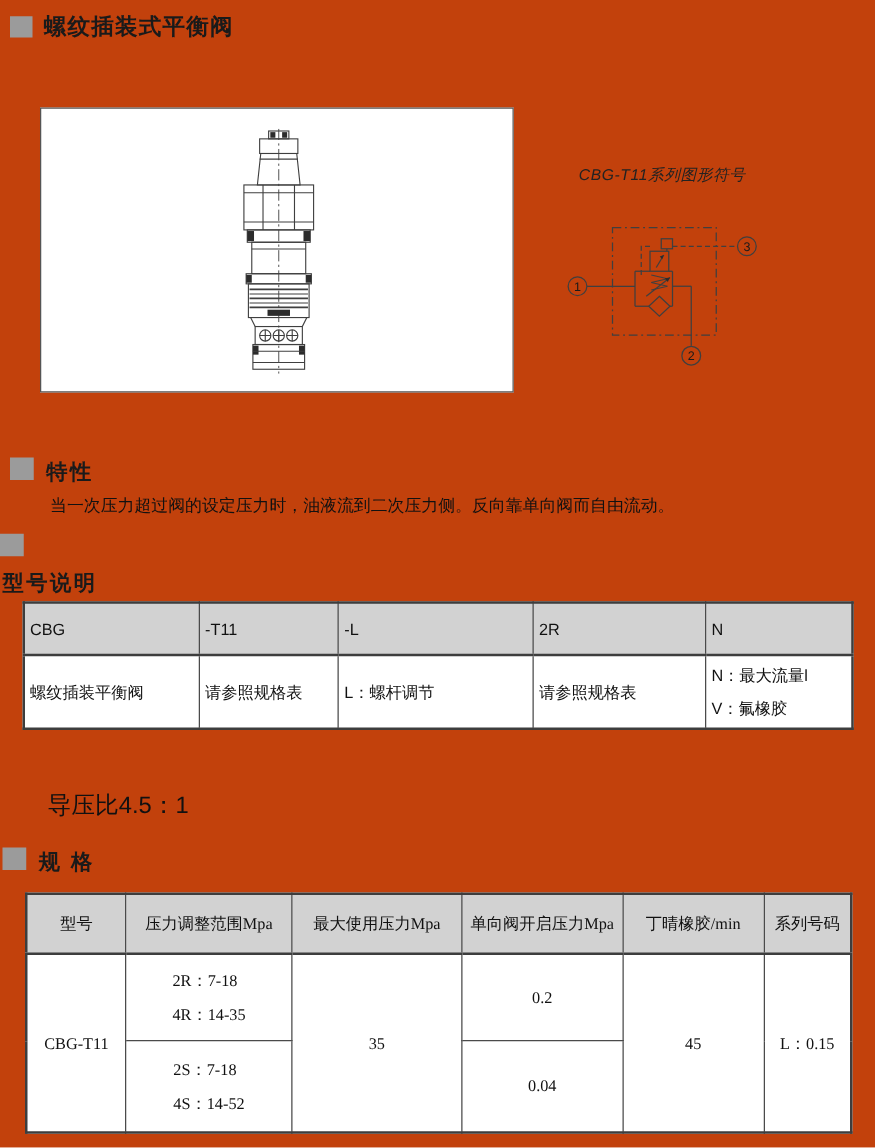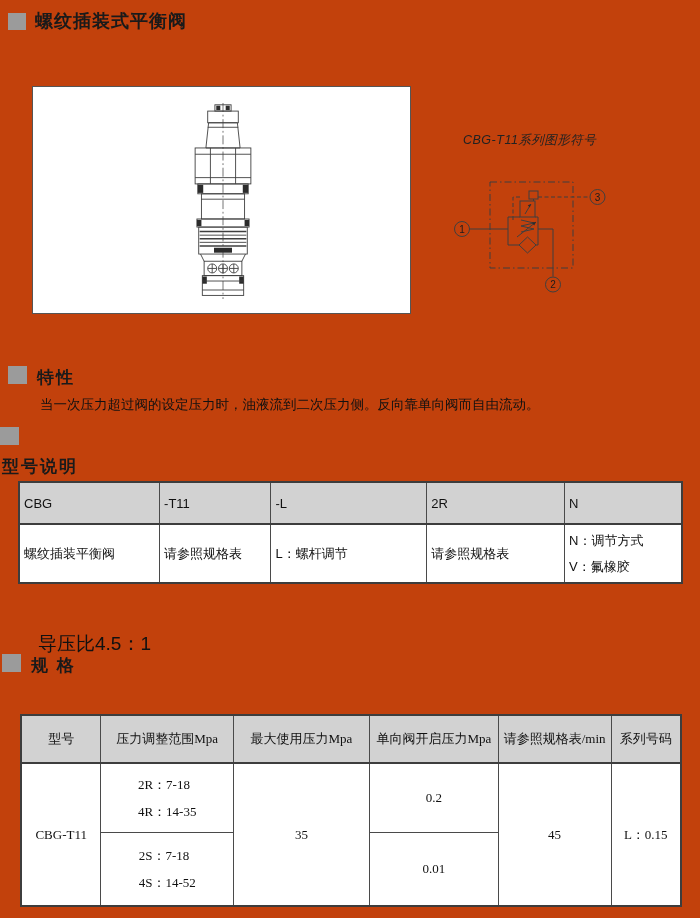--- a/index.html
+++ b/index.html
@@ -21,21 +21,21 @@
   .symbol-label{position:absolute;left:463px;top:132px;font-size:12.5px;color:#222;letter-spacing:0.5px;font-style:italic;}
   .symbol-svg{position:absolute;left:440px;top:150px;}
   
   .sec-head{position:absolute;display:flex;align-items:flex-start;gap:10px;}
   .sec-head .bullet{width:19px;height:18px;}
   .sec-head .txt{font-size:17px;font-weight:bold;letter-spacing:2px;}
   .features-head{left:8px;top:366px;}
   .features-text{position:absolute;left:40px;top:396px;font-size:13.5px;color:#111;}
   .model-head{left:2px;top:427px;flex-direction:column;}
   .model-head .bullet{margin-left:-2px;}
-  .specs-head{left:2px;top:654px;}
+  .specs-head{left:2px;top:678px;}
   
   table{border-collapse:collapse;table-layout:fixed;}
   .dtable{position:absolute;background:#fff;}
   .dtable td,.dtable th{border:1px solid #4a4a4a;font-weight:normal;font-size:13px;color:#111;}
   .dtable{border:2px solid #3d3d3d;}
   .dtable .hdr td{background:#d2d2d2;border-bottom:2px solid #3d3d3d;}
   .model-table{left:18px;top:481px;width:665px;}
   .model-table td{text-align:left;padding-left:4px;vertical-align:middle;}
   .model-table .hdr td{height:38px;}
   .model-table .r2 td{height:42px;}
@@ -196,21 +196,21 @@
       <td>2R</td>
       <td>N</td>
     </tr>
     <tr class="r3">
       <td>螺纹插装平衡阀</td>
       <td>请参照规格表</td>
       <td>L：螺杆调节</td>
       <td>请参照规格表</td>
       <td>
         <div class="stack">
-          <span>N：调节方式</span>
+          <span>N：最大流量l</span>
           <span>V：氟橡胶</span>
         </div>
       </td>
     </tr>
   </tbody>
     </table>
   <div class="model-note">导压比4.5：1</div>
 
   <div class="sec-head specs-head">
     <span class="bullet"></span>
@@ -225,21 +225,21 @@
         <col style="width:19.5%">
         <col style="width:17.1%">
         <col style="width:10.6%">
     </colgroup>
     <tbody>
         <tr class="hdr">
       <td>型号</td>
       <td>压力调整范围Mpa</td>
       <td>最大使用压力Mpa</td>
       <td>单向阀开启压力Mpa</td>
-      <td>请参照规格表/min</td>
+      <td>丁晴橡胶/min</td>
       <td>系列号码</td>
     </tr>
     <tr class="rA">
       <td rowspan="2">CBG-T11</td>
       <td>
         <div class="cstack">
           <span>2R：7-18</span>
           <span>4R：14-35</span>
         </div>
       </td>
@@ -248,18 +248,18 @@
       <td rowspan="2">45</td>
       <td rowspan="2">L：0.15</td>
     </tr>
     <tr class="rB">
       <td>
         <div class="cstack">
           <span>2S：7-18</span>
           <span>4S：14-52</span>
         </div>
       </td>
-      <td>0.01</td>
+      <td>0.04</td>
     </tr>
   </tbody>
     </table>
 
 </div>
 
 </body></html>

